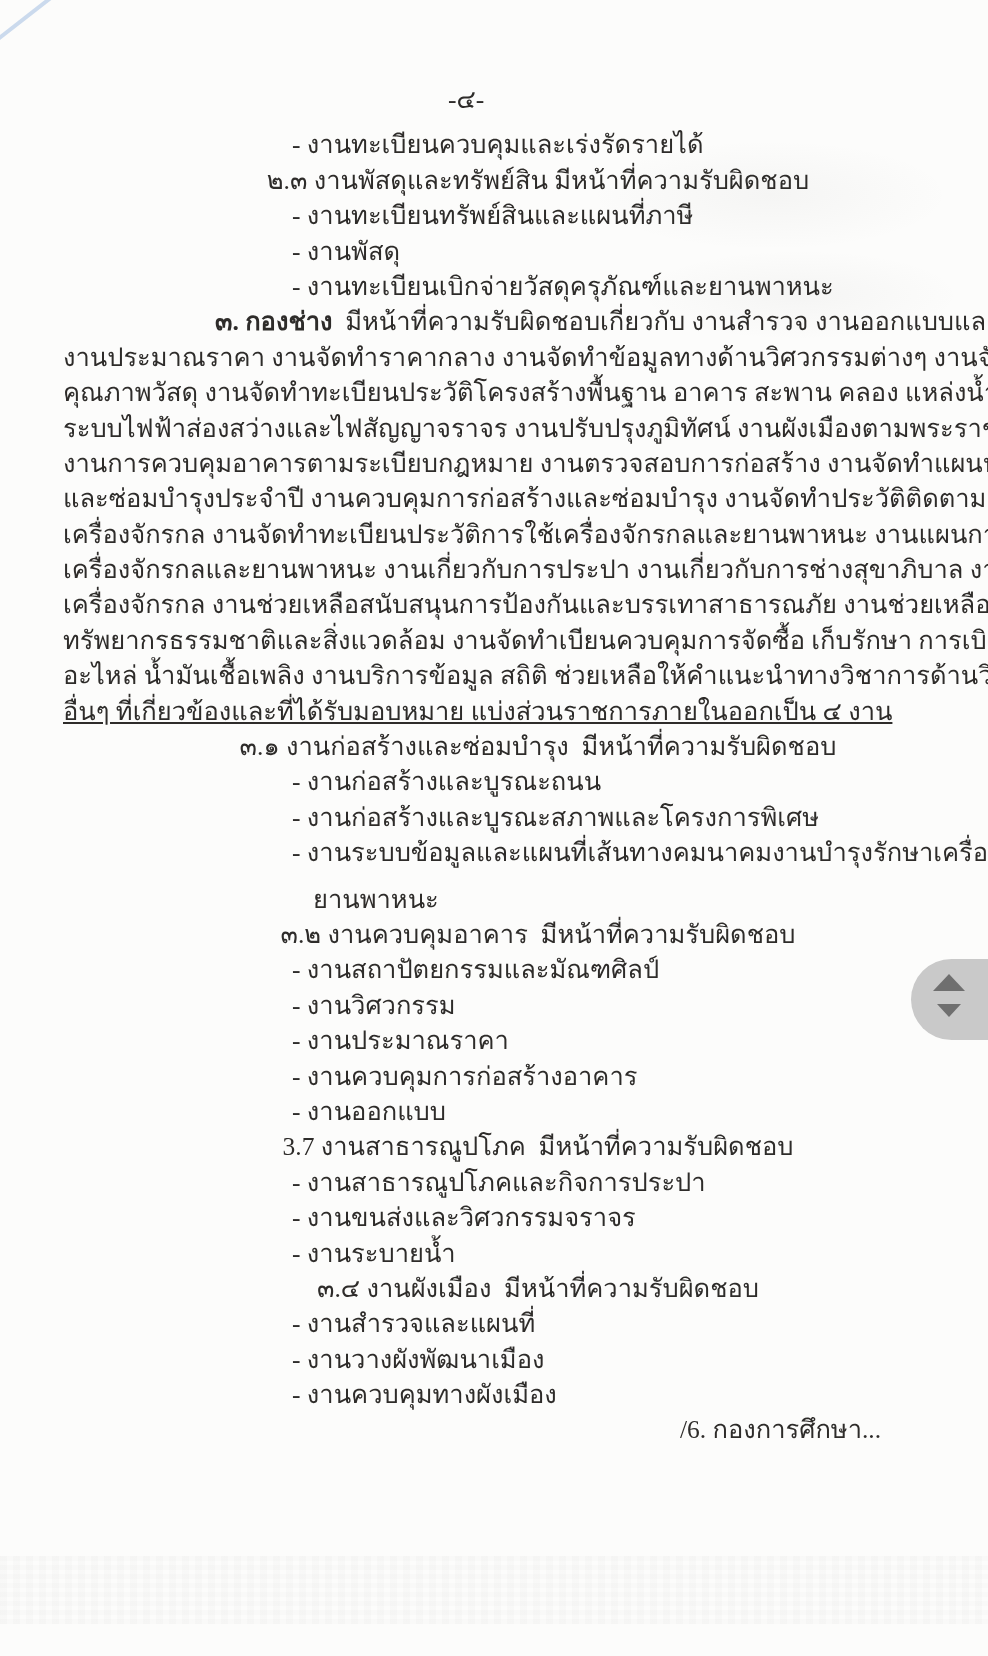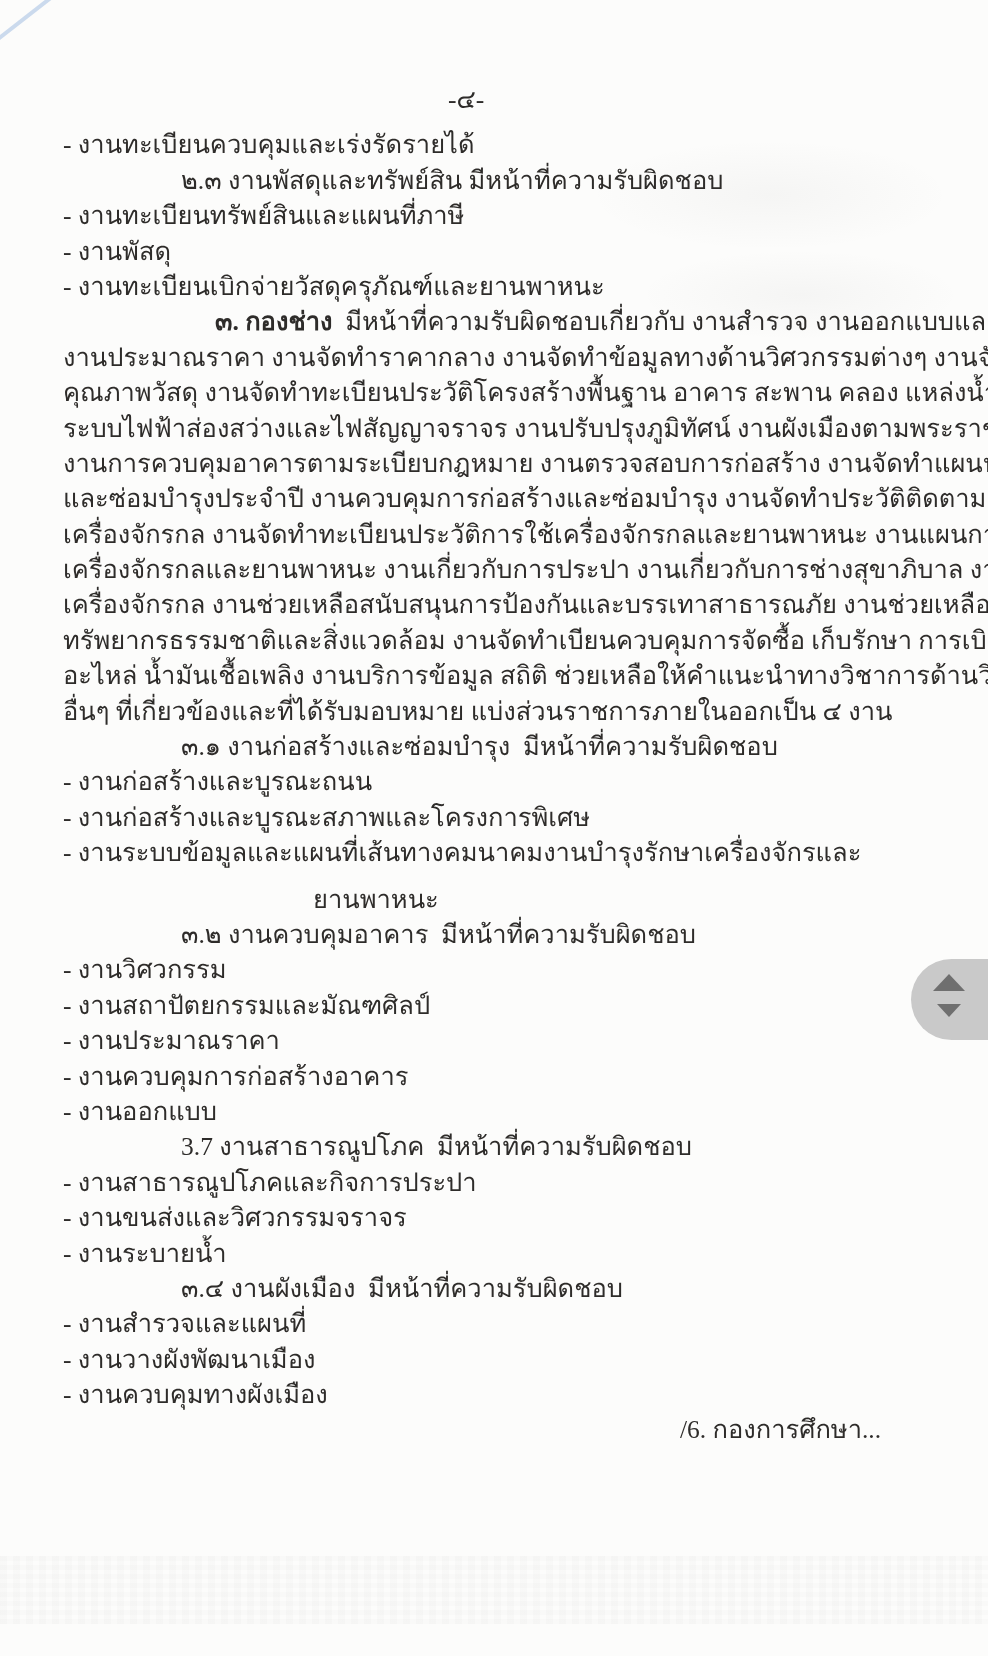--- a/index.html
+++ b/index.html
@@ -35,26 +35,26 @@
     position: absolute; left: 0; top: 0;
     width: 988px; box-sizing: border-box;
     padding: 82px 63px 0 63px;
     font-size: 25.5px;
   }
   .line {
     height: 35.4px; line-height: 35.4px;
     white-space: pre;
   }
   .line.pageno    { margin-left: 385px; margin-bottom: 10px; }
-  .line.bullet    { }
-  .line.subsection{ margin-left: 118px; }
+  .line.bullet    { margin-left: 229px; }
+  .line.subsection{ margin-left: 88px; text-align: center; }
   .line.cont      { margin-left: 250px; margin-top: 11px; }
   .line.para-first{ margin-left: 152px; }
   .line.para      { margin-left: 0; }
-  .line.para-last { margin-left: 0; }
+  .line.para-last { margin-left: 0; text-decoration: underline; }
   .line.footer    { margin-left: 617px; }
   .lead { font-weight: bold; }
   
   .scroll-widget {
     position: absolute; left: 911px; top: 959px;
     width: 100px; height: 81px;
     background: #c9c9c9;
     border-radius: 41px 0 0 41px;
     cursor: pointer;
   }
@@ -99,22 +99,22 @@
       <div class="line para">เครื่องจักรกล งานช่วยเหลือสนับสนุนการป้องกันและบรรเทาสาธารณภัย งานช่วยเหลือสนับสนุนด้าน</div>
       <div class="line para">ทรัพยากรธรรมชาติและสิ่งแวดล้อม งานจัดทำเบียนควบคุมการจัดซื้อ เก็บรักษา การเบิกจ่ายวัสดุ อุปกรณ์</div>
       <div class="line para">อะไหล่ น้ำมันเชื้อเพลิง งานบริการข้อมูล สถิติ ช่วยเหลือให้คำแนะนำทางวิชาการด้านวิศวกรรมต่างๆ งาน</div>
       <div class="line para-last">อื่นๆ ที่เกี่ยวข้องและที่ได้รับมอบหมาย แบ่งส่วนราชการภายในออกเป็น ๔ งาน</div>
       <div class="line subsection">๓.๑ งานก่อสร้างและซ่อมบำรุง  มีหน้าที่ความรับผิดชอบ</div>
       <div class="line bullet">- งานก่อสร้างและบูรณะถนน</div>
       <div class="line bullet">- งานก่อสร้างและบูรณะสภาพและโครงการพิเศษ</div>
       <div class="line bullet">- งานระบบข้อมูลและแผนที่เส้นทางคมนาคมงานบำรุงรักษาเครื่องจักรและ</div>
       <div class="line cont">ยานพาหนะ</div>
       <div class="line subsection">๓.๒ งานควบคุมอาคาร  มีหน้าที่ความรับผิดชอบ</div>
+      <div class="line bullet">- งานสถาปัตยกรรมและมัณฑศิลป์</div>
       <div class="line bullet">- งานวิศวกรรม</div>
-      <div class="line bullet">- งานสถาปัตยกรรมและมัณฑศิลป์</div>
       <div class="line bullet">- งานประมาณราคา</div>
       <div class="line bullet">- งานควบคุมการก่อสร้างอาคาร</div>
       <div class="line bullet">- งานออกแบบ</div>
       <div class="line subsection">3.7 งานสาธารณูปโภค  มีหน้าที่ความรับผิดชอบ</div>
       <div class="line bullet">- งานสาธารณูปโภคและกิจการประปา</div>
       <div class="line bullet">- งานขนส่งและวิศวกรรมจราจร</div>
       <div class="line bullet">- งานระบายน้ำ</div>
       <div class="line subsection">๓.๔ งานผังเมือง  มีหน้าที่ความรับผิดชอบ</div>
       <div class="line bullet">- งานสำรวจและแผนที่</div>
       <div class="line bullet">- งานวางผังพัฒนาเมือง</div>

